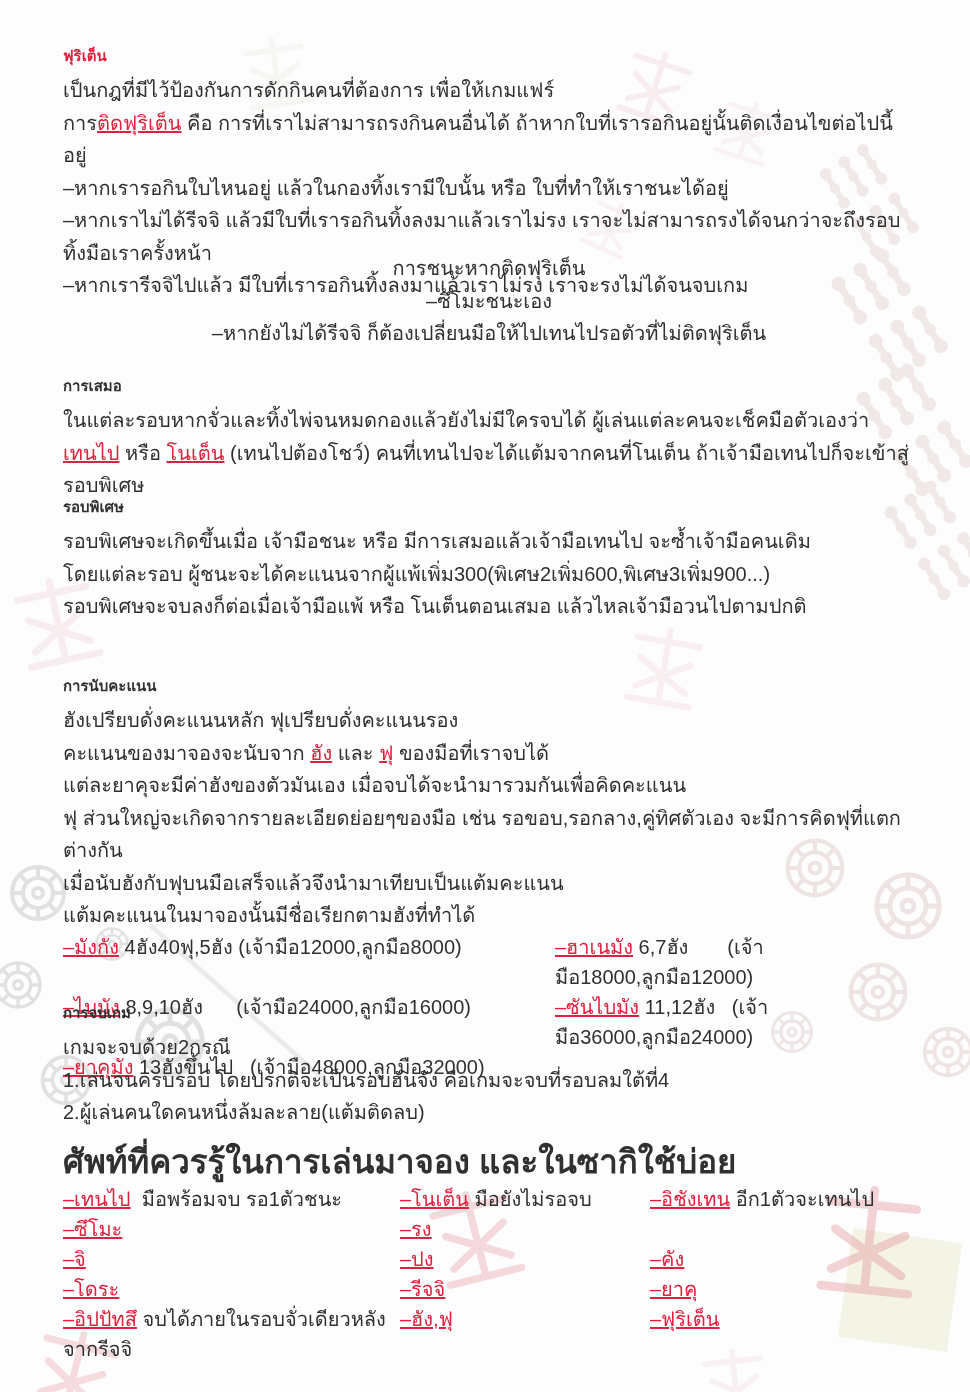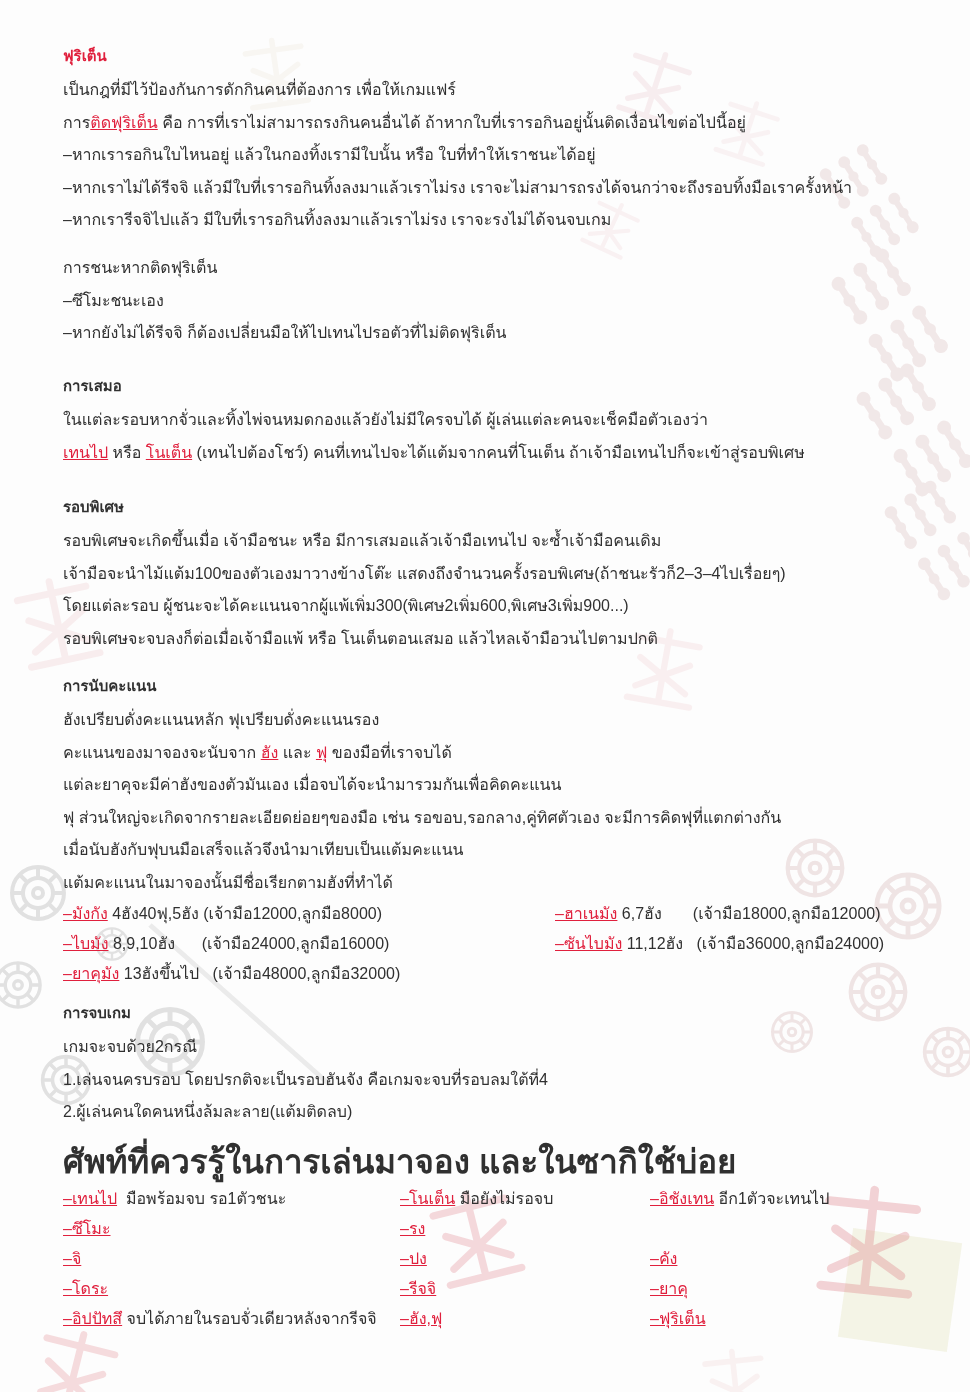--- a/index.html
+++ b/index.html
@@ -12,31 +12,31 @@
   body{
     position:relative;
     background:var(--bg);
     font-family:"Liberation Sans",sans-serif;
     color:var(--ink);
   }
   #watermarks{position:absolute;inset:0;z-index:0;pointer-events:none;}
   .content{position:absolute;left:63px;top:0;width:852px;z-index:1;}
   section{position:absolute;left:0;width:852px;}
   .sec-furiten{top:38px;}
-  .sec-win{top:252px;}
+  .sec-win{top:252px;text-align:center;}
   .sec-draw{top:368px;}
   .sec-special{top:489px;}
   .sec-scoring{top:668px;}
   .sec-gameend{top:995px;}
   .sec-glossary{top:1140px;}
   h1,h2{font-size:15px;font-weight:bold;line-height:36px;color:var(--ink);}
   h1{color:var(--red);}
   .sec-glossary h2{font-size:33px;line-height:44px;}
   .line{
-    font-size:16px;
+    font-size:20px;
     line-height:32.5px;
     white-space:pre-wrap;
     color:var(--ink);
   }
   .red{color:var(--red);text-decoration:underline;}
   .score-row{display:grid;grid-template-columns:492px 1fr;}
   .score-row .line{line-height:30px;}
   .glossary-grid{display:grid;grid-template-columns:337px 250px 1fr;}
   .glossary-grid .line{line-height:30px;}
 </style>
@@ -136,21 +136,20 @@
 
   <section class="sec-draw">
     <h2>การเสมอ</h2>
     <div class="line"><span>ในแต่ละรอบหากจั่วและทิ้งไพ่จนหมดกองแล้วยังไม่มีใครจบได้ ผู้เล่นแต่ละคนจะเช็คมือตัวเองว่า</span></div>
     <div class="line"><span class="red">เทนไป</span><span> หรือ </span><span class="red">โนเต็น</span><span> (เทนไปต้องโชว์) คนที่เทนไปจะได้แต้มจากคนที่โนเต็น ถ้าเจ้ามือเทนไปก็จะเข้าสู่รอบพิเศษ</span></div>
   </section>
 
   <section class="sec-special">
     <h2>รอบพิเศษ</h2>
     <div class="line"><span>รอบพิเศษจะเกิดขึ้นเมื่อ เจ้ามือชนะ หรือ มีการเสมอแล้วเจ้ามือเทนไป จะซ้ำเจ้ามือคนเดิม</span></div>
-    <div class="line"><span>เจ้ามือจะนำไม้แต้ม100ของตัวเองมาวางข้างโต๊ะ แสดงถึงจำนวนครั้งรอบพิเศษ(ถ้าชนะรัวก็2–3–4ไปเรื่อยๆ)</span></div>
     <div class="line"><span>โดยแต่ละรอบ ผู้ชนะจะได้คะแนนจากผู้แพ้เพิ่ม300(พิเศษ2เพิ่ม600,พิเศษ3เพิ่ม900...)</span></div>
     <div class="line"><span>รอบพิเศษจะจบลงก็ต่อเมื่อเจ้ามือแพ้ หรือ โนเต็นตอนเสมอ แล้วไหลเจ้ามือวนไปตามปกติ</span></div>
   </section>
 
   <section class="sec-scoring">
     <h2>การนับคะแนน</h2>
     <div class="line"><span>ฮังเปรียบดั่งคะแนนหลัก ฟุเปรียบดั่งคะแนนรอง</span></div>
     <div class="line"><span>คะแนนของมาจองจะนับจาก </span><span class="red">ฮัง</span><span> และ </span><span class="red">ฟุ</span><span> ของมือที่เราจบได้</span></div>
     <div class="line"><span>แต่ละยาคุจะมีค่าฮังของตัวมันเอง เมื่อจบได้จะนำมารวมกันเพื่อคิดคะแนน</span></div>
     <div class="line"><span>ฟุ ส่วนใหญ่จะเกิดจากรายละเอียดย่อยๆของมือ เช่น รอขอบ,รอกลาง,คู่ทิศตัวเอง จะมีการคิดฟุที่แตกต่างกัน</span></div>

